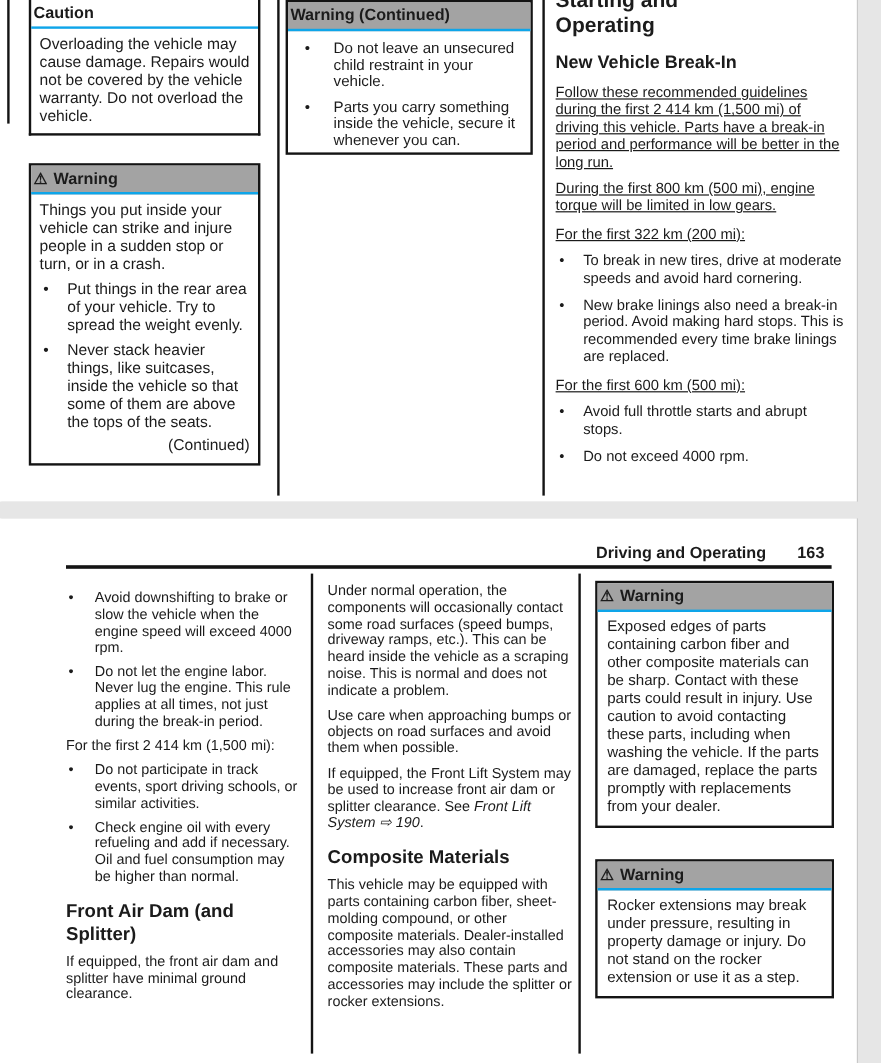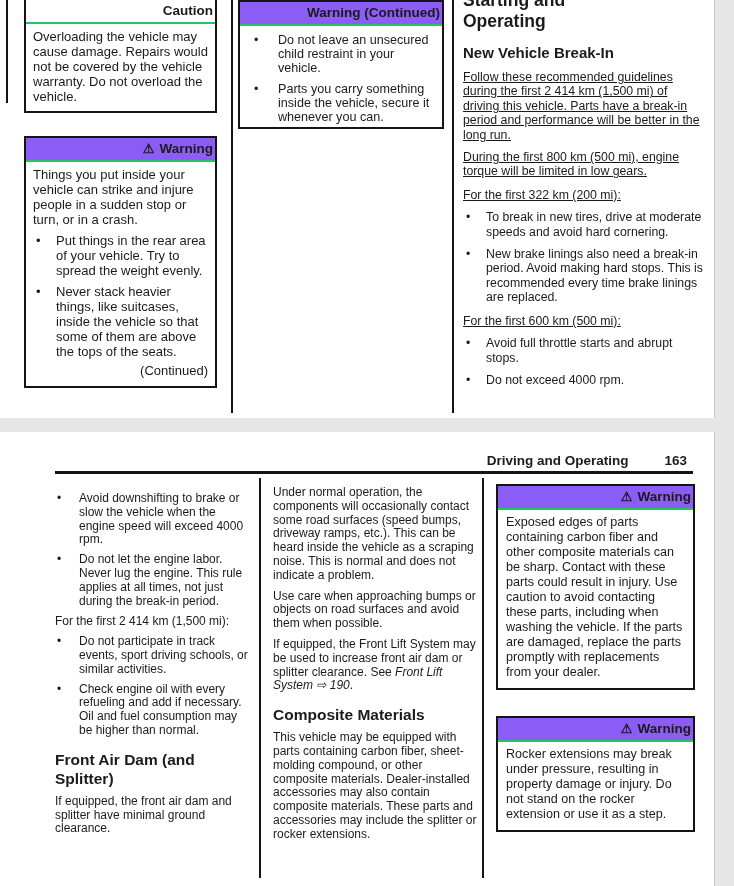--- a/index.html
+++ b/index.html
@@ -15,24 +15,24 @@
     box-shadow:1px 0 0 #c9c9c9;
   }
   #page1{top:0;height:418px;}
   #page2{top:432px;height:454px;}
 
   .vline{position:absolute;width:2px;background:#141414;}
 
   
   .box{border:2px solid #141414;background:#fff;}
   .box-head{
-    border-bottom:2px solid #22c55e;text-align:right;font-weight:bold;
+    border-bottom:2px solid #0ea5e9;text-align:left;font-weight:bold;
     padding:3px 2px 4px;font-size:13.5px;line-height:15px;
   }
-  .box-head.graybg{background:#8b5cf6;}
+  .box-head.graybg{background:#a3a3a3;}
   .box-head.no-top{border-top:none;}
   .box.no-top{border-top:none;}
   .box-body{padding:5px 7px 7px;}
   .wicon{margin-right:5px;font-size:13px;}
 
   
   p{margin:0;}
   .bl{display:flex;margin-top:6px;}
   .bl .d{flex:0 0 20px;padding-left:3px;}
   .bl .d::before{content:"\2022";}
@@ -53,21 +53,21 @@
   #p1-col2 .bl .d{flex:0 0 24px;padding-left:6px;}
   #p1-col3{left:463px;top:0;width:243px;font-size:12.3px;line-height:14.4px;}
   #p1-col3 h1{margin:-10px 0 0;font-size:17.5px;line-height:20.5px;width:160px;}
   #p1-col3 h2{margin:13px 0 0;font-size:15px;line-height:18px;}
   #p1-col3 p{margin-top:8px;text-decoration:underline;}
   #p1-col3 .intro{margin-top:9px;}
   #p1-col3 .bl{margin-top:8px;}
 
   
   #p2-header{
-    position:absolute;top:21px;right:27px;display:flex;gap:36px;
+    position:absolute;top:21px;right:27px;display:flex;gap:26px;
     font-size:13.5px;font-weight:bold;
   }
   #p2-rule{position:absolute;top:39px;left:55px;width:638px;height:3px;background:#141414;}
   #p2-col1{left:55px;top:54px;width:198px;font-size:12px;line-height:13.8px;}
   #p2-col1 .bl{margin-top:6px;}
   #p2-col1 .bl .d{flex:0 0 22px;padding-left:2px;}
   #p2-col1 .intro{margin-top:7px;}
   #p2-col1 h2{margin:12px 0 0;font-size:15.5px;line-height:19px;}
   #p2-col1 p.para{margin-top:7px;}
   #p2-col2{left:273px;top:54px;width:206px;font-size:12px;line-height:13.8px;}

